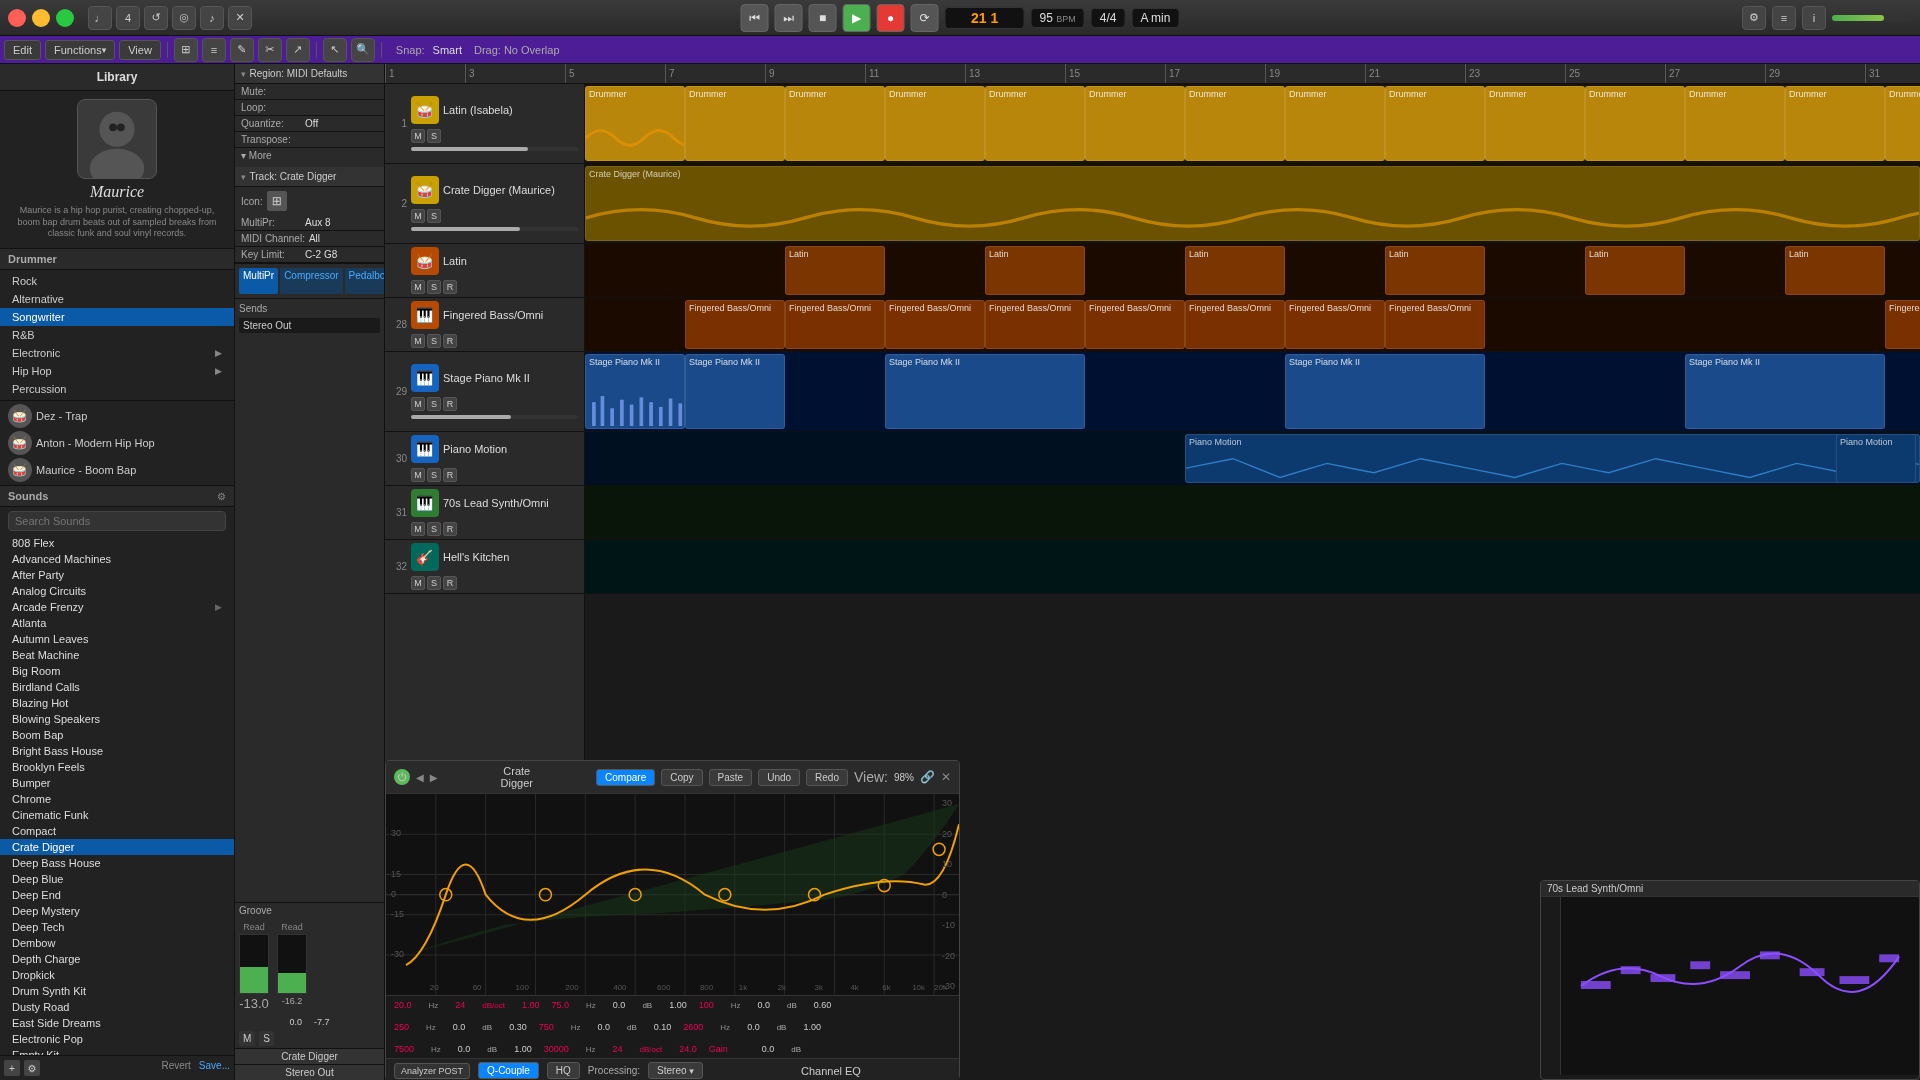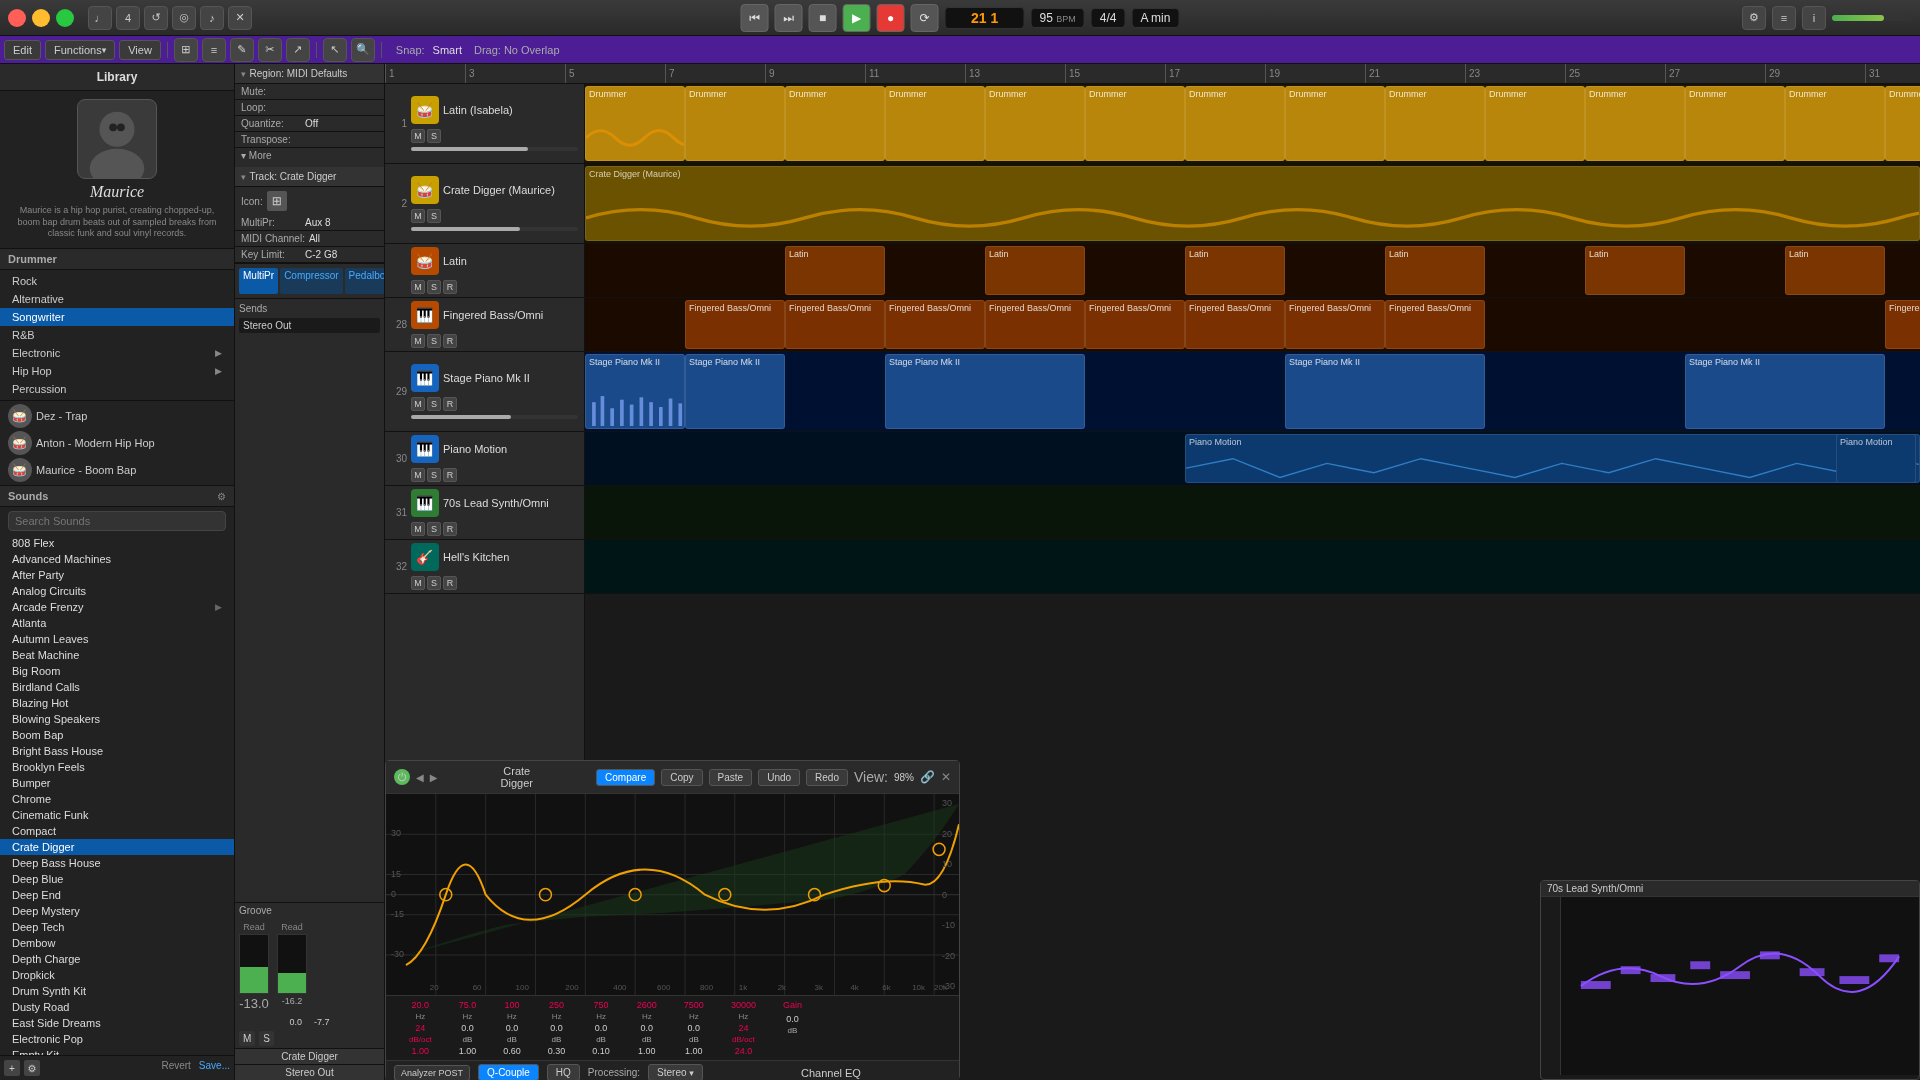--- a/index.html
+++ b/index.html
@@ -448,26 +448,24 @@
       cursor: pointer;
     }
     .eq-btn.active { background: #0a84ff; color: white; }
     .eq-canvas {
       flex: 1;
       position: relative;
       background: #111;
     }
     .eq-band {
       display: flex;
-      flex-direction: column;
       align-items: center;
       font-size: 9px;
       color: #aaa;
-      gap: 2px;
-      margin-left: 15px;
+      gap: 17px;
     }
     .eq-band-freq { color: #e05; font-size: 9px; }
     .eq-band-val { color: #ccc; }
     .eq-band-val.pink { color: #e05; }
     .eq-analyzer-btn {
       padding: 2px 6px;
       background: #333;
       border: 1px solid #555;
       border-radius: 3px;
       font-size: 9px;

